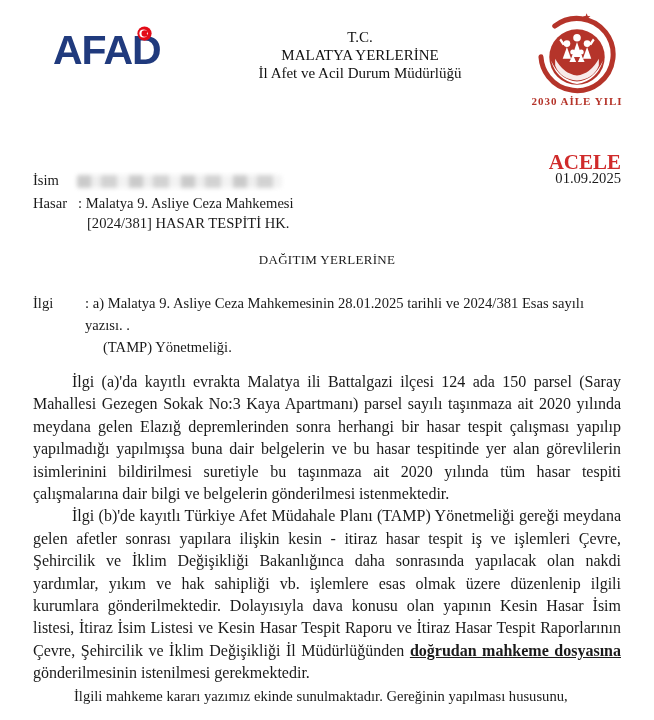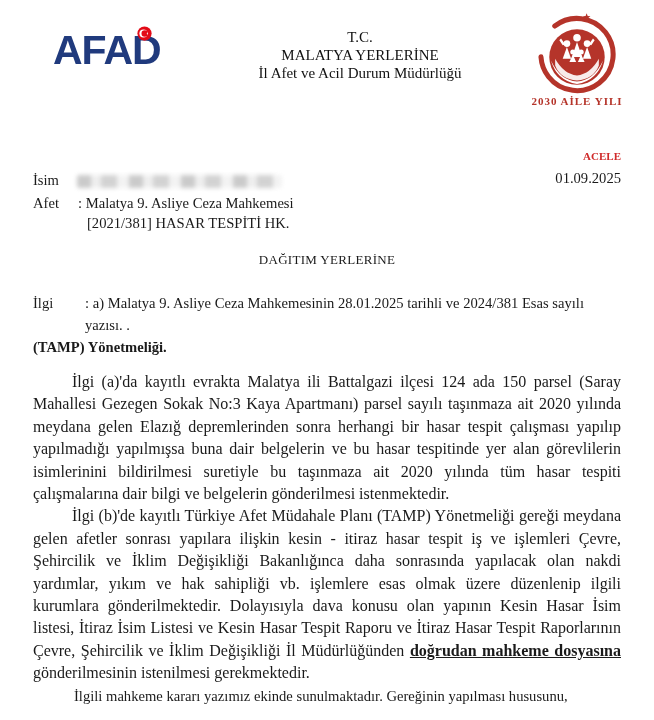--- a/index.html
+++ b/index.html
@@ -30,21 +30,21 @@
   .emblem{position:absolute;right:-16px;top:-4px;width:120px;text-align:center;}
   .emblem svg{display:block;margin:0 auto;}
   .emblem-caption{
     margin-top:1px;font-size:11px;font-weight:bold;color:#b5342a;
     letter-spacing:1px;font-family:"Liberation Serif",serif;
   }
   
   .meta{position:relative;height:94px;margin-top:12px;}
   .urgency{
     position:absolute;right:0;top:24px;
-    color:#d02b2b;font-weight:bold;font-size:11px;
+    color:#d02b2b;font-weight:bold;font-size:21px;
   }
   .date{position:absolute;right:0;top:44px;font-size:14.6px;}
   .row-sayi{position:absolute;left:0;top:46px;width:420px;}
   .label-inline{display:inline-block;}
   .redacted{
     display:inline-block;vertical-align:middle;
     margin-left:18px;width:205px;height:13px;border-radius:2px;
     background:repeating-linear-gradient(90deg,#b9b9b9 0 14px,#e9e9e9 14px 24px,#c4c4c4 24px 40px,#efefef 40px 52px);
     filter:blur(2.2px);opacity:.75;
   }
@@ -54,21 +54,21 @@
   .konu-val2{margin-left:54px;white-space:nowrap;margin-top:3px;}
   
   .dagitim-heading{
     text-align:center;margin-top:32px;font-size:13px;letter-spacing:.3px;
   }
   
   .ilgi{position:relative;margin-top:24px;line-height:22px;}
   .ilgi-label{position:absolute;left:0;top:0;}
   .ilgi-a{margin-left:52px;}
   .ilgi-b{margin-left:57px;}
-  .ilgi-b2{font-weight:bold;}
+  .ilgi-b2{margin-left:70px;}
   
   .body-par{
     text-align:justify;line-height:22.4px;font-size:16px;
     text-indent:39px;margin:0;
   }
   .p1{margin-top:13px;}
   .p2{margin-top:0;}
   .bold-underline{font-weight:bold;text-decoration:underline;}
   .closing-line{margin-left:41px;line-height:22.4px;}
 </style>
@@ -131,23 +131,23 @@
 
   <div class="meta">
     <div class="urgency">ACELE</div>
     <div class="date">01.09.2025</div>
 
     <div class="row-sayi">
       <span class="label-inline">İsim</span><span class="redacted"></span>
     </div>
 
     <div class="row-konu">
-      <span class="konu-label">Afet</span>
+      <span class="konu-label">Hasar</span>
       <div class="konu-val1">: Malatya 9. Asliye Ceza Mahkemesi</div>
-      <div class="konu-val2">[2021/381] HASAR TESPİTİ HK.</div>
+      <div class="konu-val2">[2024/381] HASAR TESPİTİ HK.</div>
     </div>
   </div>
 
   <div class="dagitim-heading">DAĞITIM YERLERİNE</div>
 
   <div class="ilgi">
     <span class="ilgi-label">İlgi</span>
     <div class="ilgi-a">: a) Malatya 9. Asliye Ceza Mahkemesinin 28.01.2025 tarihli ve 2024/381 Esas sayılı yazısı. .</div>
     <div class="ilgi-b2">(TAMP) Yönetmeliği.</div>
   </div>

